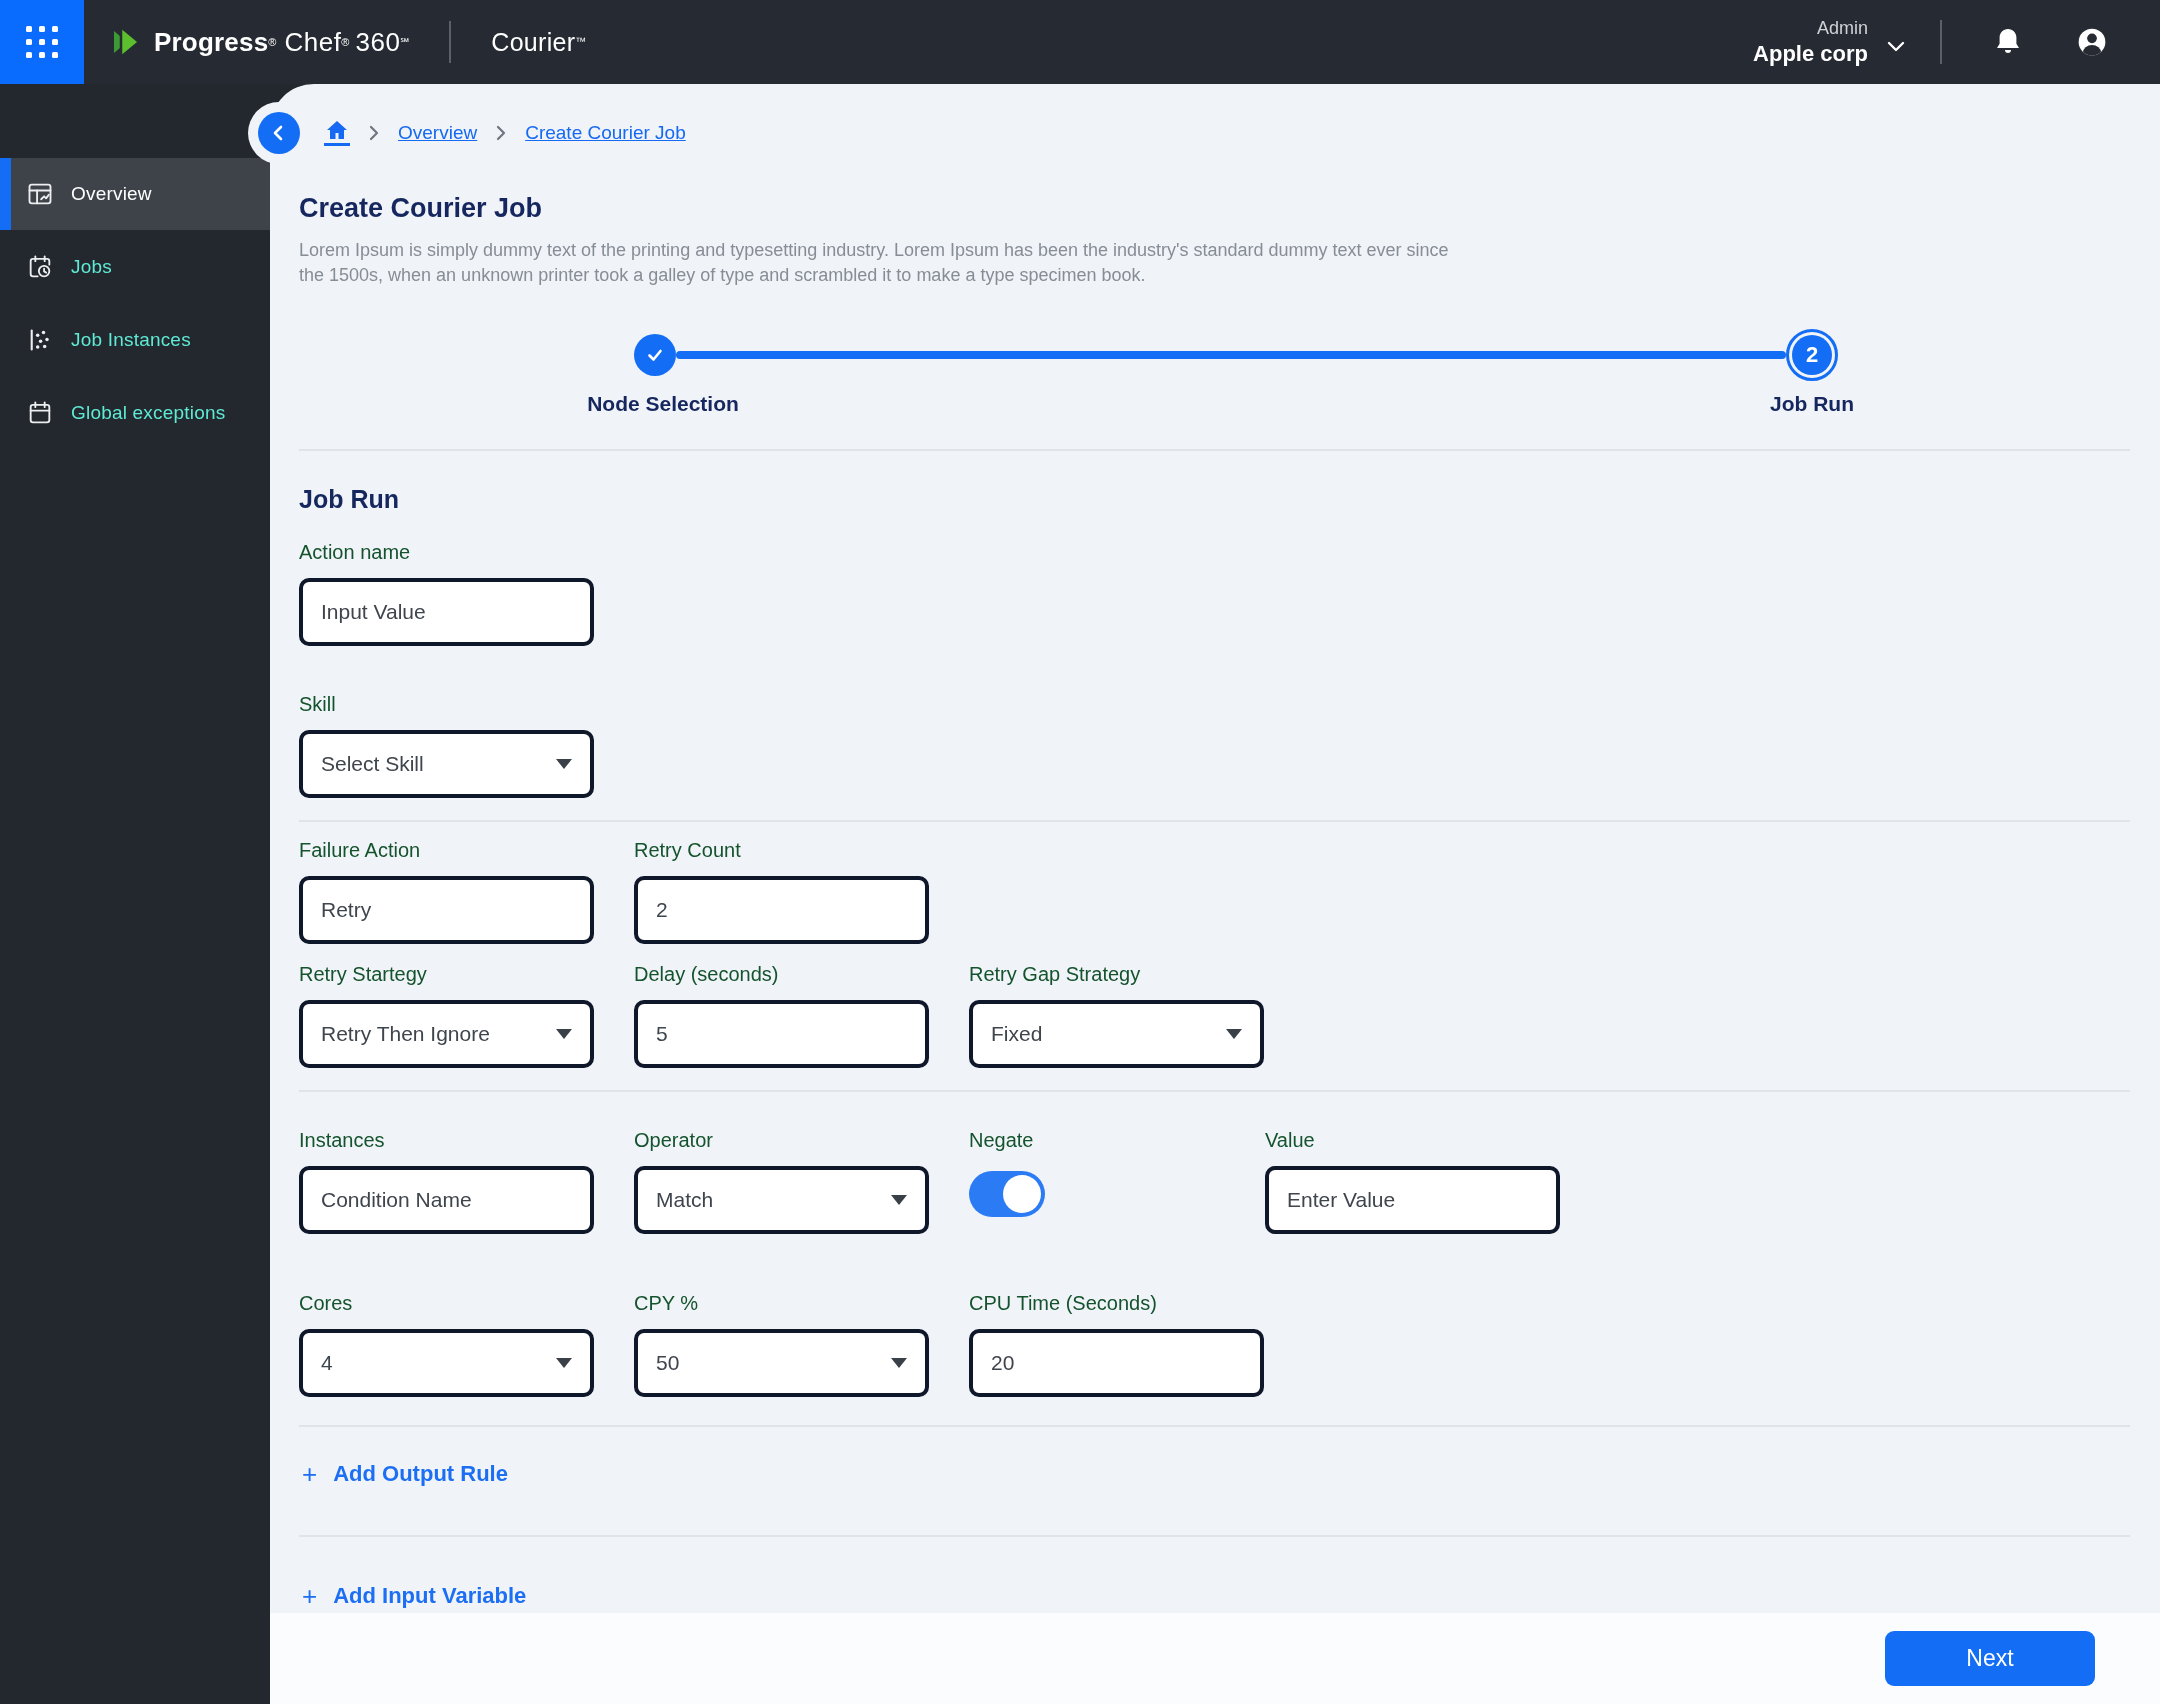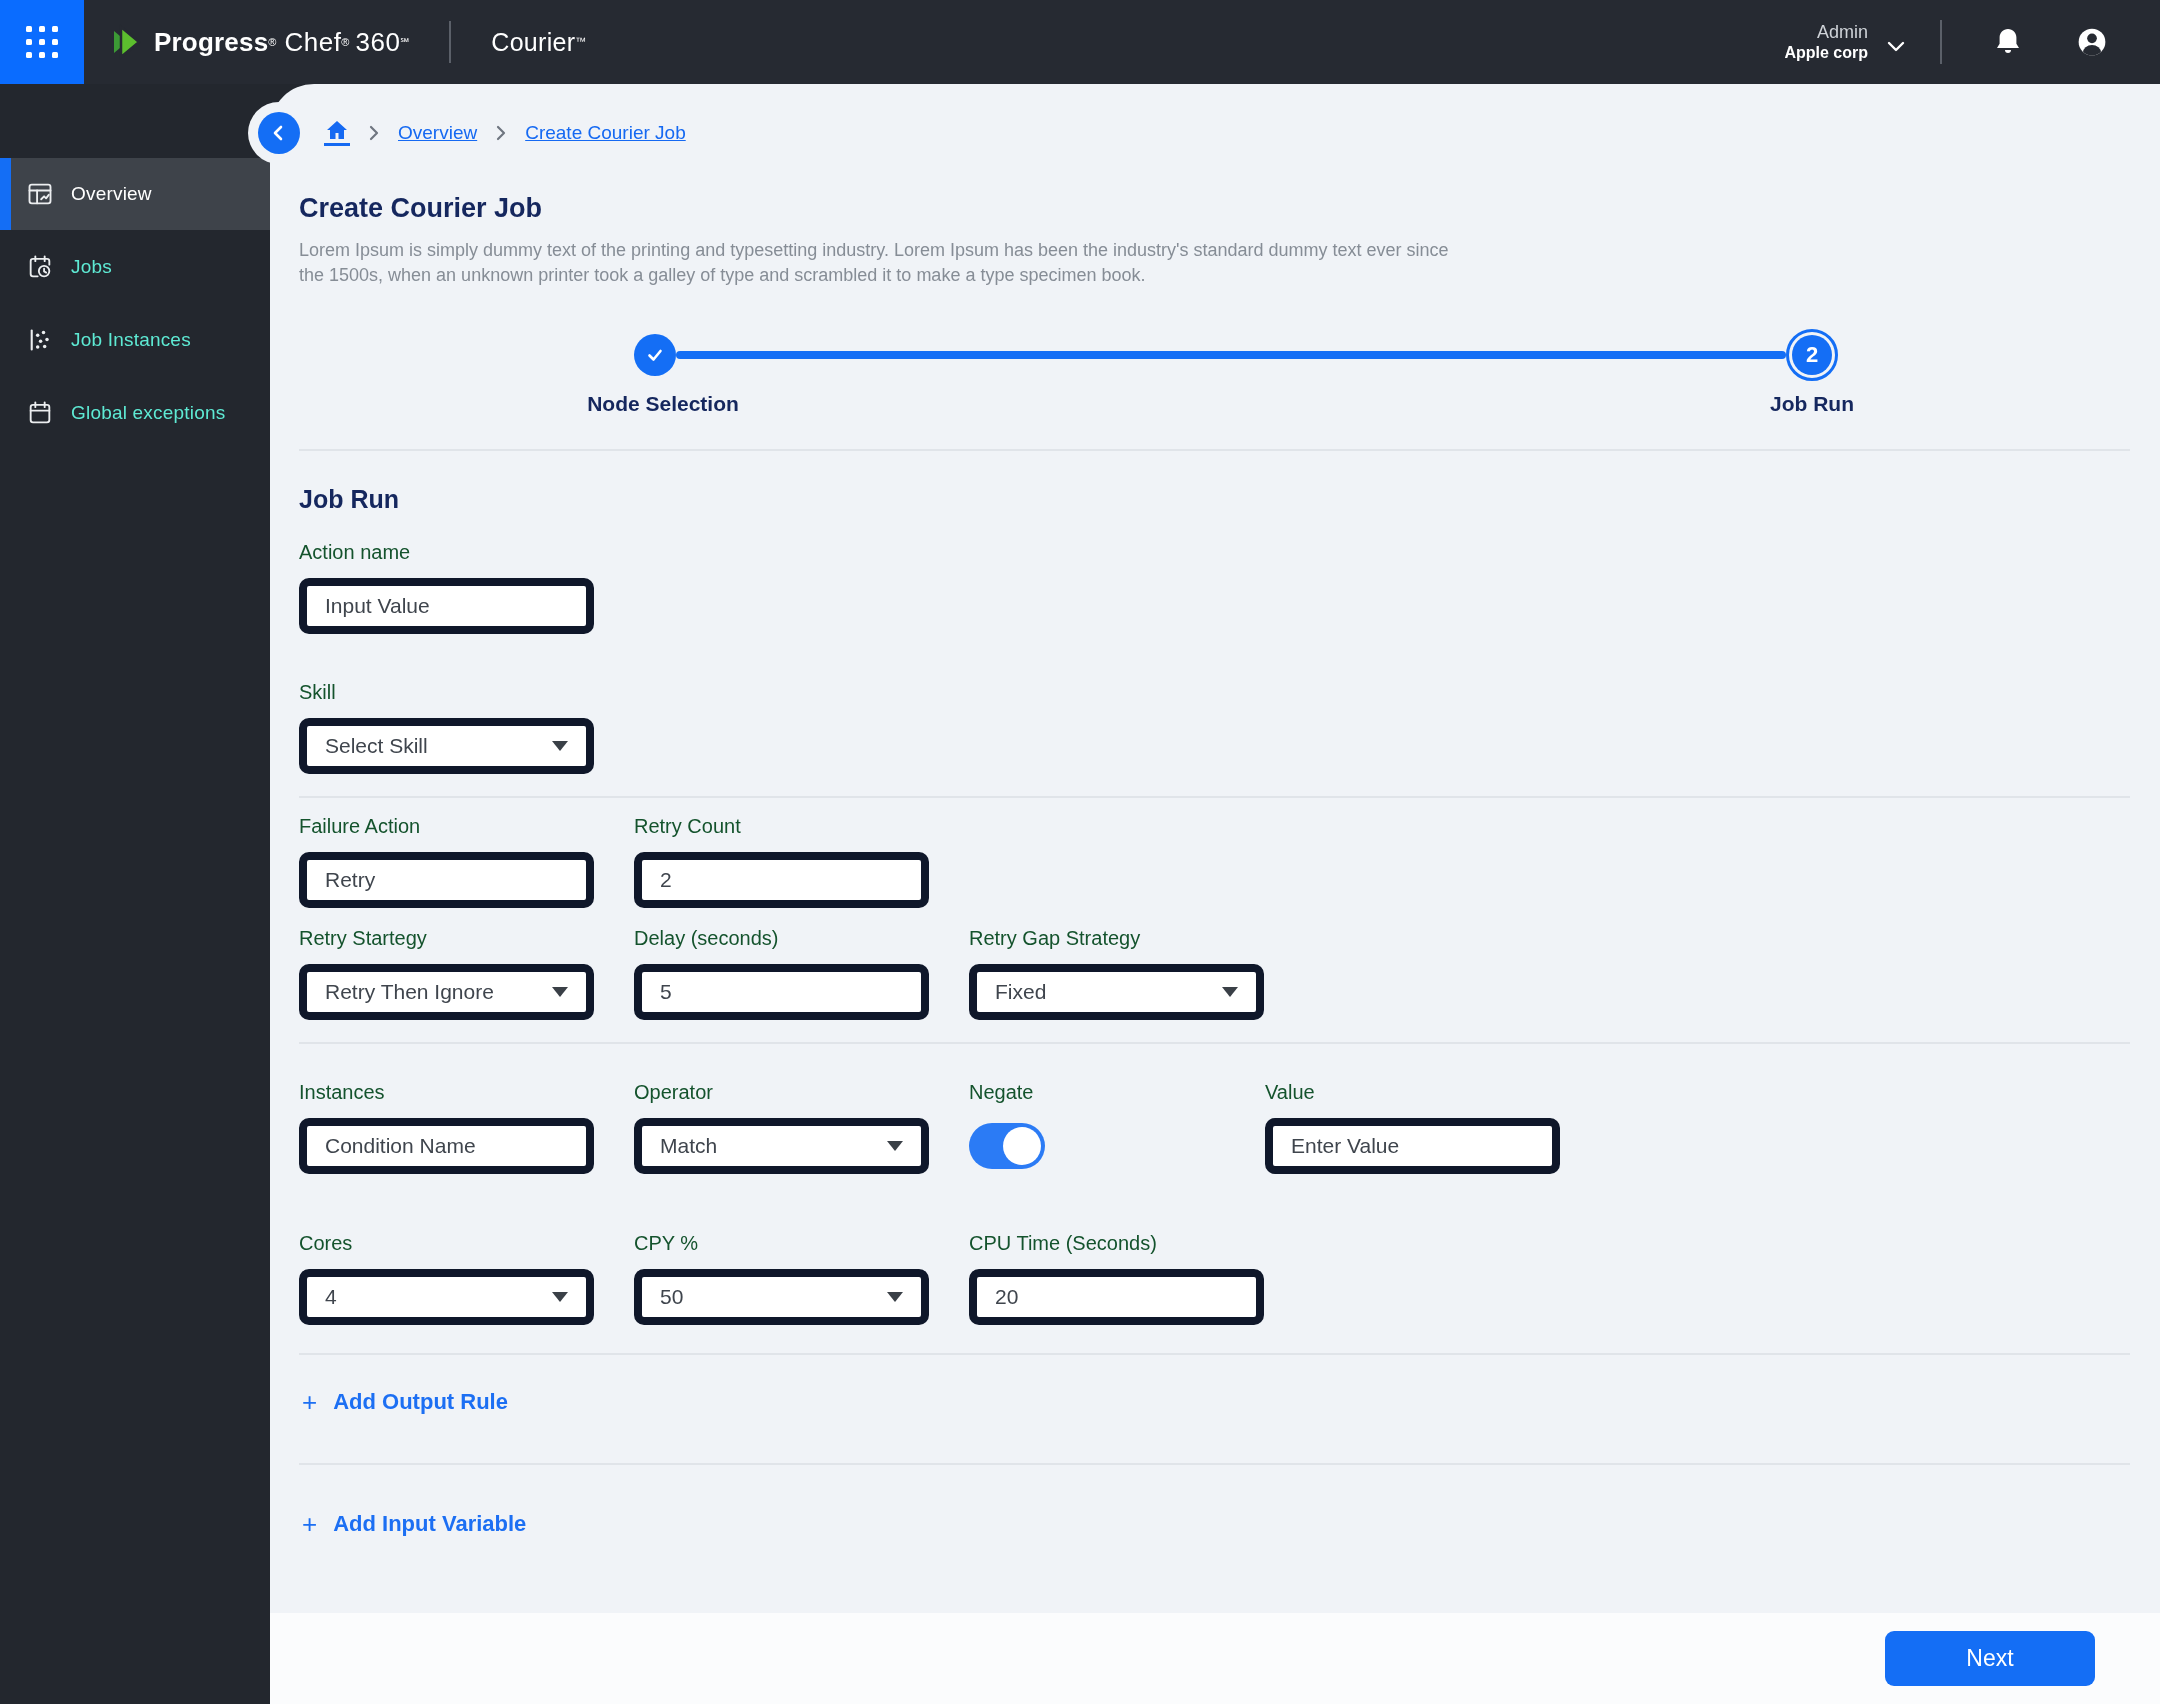--- a/index.html
+++ b/index.html
@@ -18,21 +18,21 @@
   .brand-mark{margin-right:10px;display:flex;align-items:center;}
   .brand-progress{color:#fff;font-size:26px;font-weight:700;letter-spacing:.2px;}
   .brand-light{color:#fff;font-size:26px;font-weight:400;letter-spacing:.5px;}
   .brand sup{color:#fff;font-size:11px;vertical-align:top;line-height:30px;}
   .hdr-divider{width:2px;height:42px;background:#5b6069;margin:0 40px;}
   .product{color:#fff;font-size:25px;font-weight:400;letter-spacing:.3px;}
   .product sup{font-size:11px;vertical-align:top;line-height:26px;}
   .hdr-spacer{flex:1;}
   .account{display:flex;flex-direction:column;align-items:flex-end;line-height:1.25;cursor:pointer;}
   .account-role{color:#cfd3d8;font-size:18px;}
-  .account-org{color:#fff;font-size:16px;font-weight:700;}
+  .account-org{color:#fff;font-size:22px;font-weight:700;}
   .org-caret{margin:14px 0 0 18px;cursor:pointer;}
   .hdr-divider2{width:2px;height:44px;background:#5b6069;margin:0 44px 0 34px;}
   .hdr-icon{width:44px;height:44px;display:flex;align-items:center;justify-content:center;cursor:pointer;}
   .hdr-icon + .hdr-icon{margin-left:40px;}
   .header-right{display:flex;align-items:center;padding-right:46px;}
 
   
   .sidebar{position:absolute;left:0;top:84px;width:270px;bottom:0;background:#23272e;
            padding-top:74px;z-index:1;}
   .nav-item{position:relative;height:72px;display:flex;align-items:center;cursor:pointer;
@@ -76,21 +76,21 @@
   .hr4{margin-top:28px;} .hr5{margin-top:48px;}
 
   .section-title{margin:34px 0 0 29px;color:#15275e;font-size:25px;font-weight:700;}
 
   .form-row{display:flex;gap:40px;padding-left:29px;}
   .mt-a{margin-top:26px;} .mt-b{margin-top:46px;} .mt-c{margin-top:16px;}
   .mt-d{margin-top:18px;} .mt-e{margin-top:36px;} .mt-f{margin-top:57px;}
   .field{width:295px;display:flex;flex-direction:column;}
   .field.narrow{width:256px;}
   .flabel{font-size:20px;color:#14532d;line-height:24px;}
-  .tinput,.sbox{margin-top:14px;height:56px;width:100%;border:8px solid #0f172a;border-radius:10px;
+  .tinput,.sbox{margin-top:14px;height:68px;width:100%;border:4px solid #0f172a;border-radius:10px;
         background:#fff;font-size:21px;color:#3f454d;padding:0 18px;
         font-family:"Liberation Sans",sans-serif;}
   .tinput{outline:none;}
   .sbox{display:flex;align-items:center;justify-content:space-between;cursor:pointer;}
   .caret{width:0;height:0;border-left:8px solid transparent;border-right:8px solid transparent;
          border-top:10px solid #3a4047;flex:0 0 auto;margin-left:10px;}
   .toggle{margin-top:19px;width:76px;height:46px;border-radius:23px;background:#2b7bf5;
           position:relative;cursor:pointer;}
   .toggle .knob{position:absolute;right:4px;top:4px;width:38px;height:38px;border-radius:50%;background:#fff;}
 

